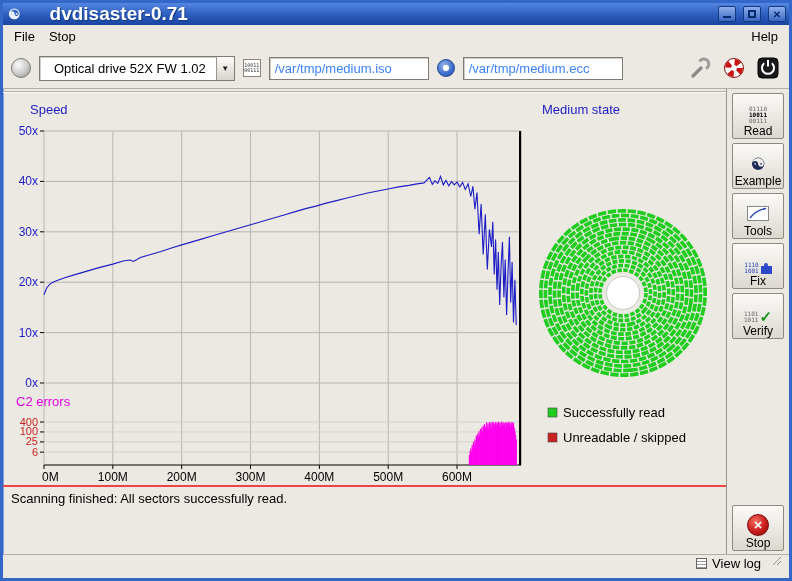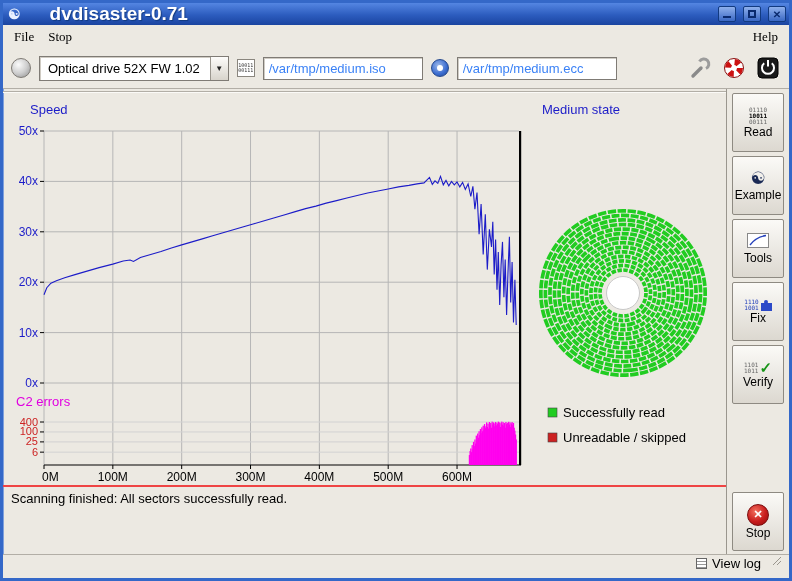--- a/index.html
+++ b/index.html
@@ -19,30 +19,30 @@
     color:#fff;font-weight:bold;padding:0 3px;}
   .app-icon{font-size:14px;line-height:14px;color:#eaf1ff;margin-left:2px;}
   .title-text{flex:1;font-size:19px;text-shadow:1px 1px 1px #123a80;margin-left:24px;}
   .wbtn{width:18px;height:16px;margin-left:2px;border:1px solid #123a80;border-radius:2px;
     background:linear-gradient(180deg,#8fb0ec,#3a68c4);display:flex;align-items:center;justify-content:center;
     color:#0a2a6e;font-size:10px;font-weight:bold;cursor:default;}
   .g-min{display:block;width:8px;height:7px;border-bottom:2px solid #0a2a6e;}
   .g-max{display:block;width:8px;height:8px;border:2px solid #0a2a6e;}
   
   .menubar{height:23px;flex:0 0 23px;display:flex;align-items:center;padding:0 4px;background:#ece9e2;}
-  .menu-item{padding:2px 7px;font-family:Liberation Serif, serif;}
+  .menu-item{padding:2px 7px;}
   .flexspacer{flex:1;}
   
   .toolbar{height:41px;flex:0 0 41px;display:flex;align-items:center;gap:8px;padding:0 8px;
     border-bottom:1px solid #b2aea6;background:#ece9e2;}
   .drive-led{width:20px;height:20px;border-radius:50%;border:1px solid #7e7a74;
     background:radial-gradient(circle at 36% 32%, #fbfbfb, #cfcfcf 50%, #8e8e8e 100%);}
   .combo{display:flex;align-items:stretch;height:25px;border:1px solid #7f7b75;background:#fff;
     box-shadow:inset 1px 1px 0 #d0ccc4;}
-  .combo-text{display:flex;align-items:center;padding:0 10px 0 8px;white-space:nowrap;}
+  .combo-text{display:flex;align-items:center;padding:0 10px 0 8px;white-space:nowrap;margin-left:6px;}
   .combo-arrow{width:18px;display:flex;align-items:center;justify-content:center;font-size:8px;color:#222;
     background:linear-gradient(180deg,#fdfcfa,#d8d4cc);border-left:1px solid #9a968e;}
   .mini-icon{width:18px;height:18px;border:1px solid #8a867e;background:#fff;display:flex;flex-direction:column;
     align-items:center;justify-content:center;overflow:hidden;}
   .mini-icon i{font:5px/5px "DejaVu Sans Mono",monospace;font-style:normal;color:#333;letter-spacing:0;}
   .cd-icon{width:18px;height:18px;border-radius:50%;
     background:radial-gradient(circle at 40% 35%, #9db8e8, #3a6cd0 60%, #24488e);
     position:relative;border:1px solid #24488e;}
   .cd-icon::after{content:"";position:absolute;left:5px;top:5px;width:6px;height:6px;border-radius:50%;background:#fff;}
   .entry{height:23px;width:160px;border:1px solid #7f7b75;background:#fff;padding:0 5px;
@@ -53,21 +53,21 @@
   .main{flex:1;display:flex;flex-direction:column;border-right:1px solid #9a968e;min-width:0;}
   .statusblock{padding:5px 8px 3px;line-height:16px;}
   .status-italic{font-style:italic;}
   .hsep{height:0;border-top:1px solid #b2aea6;border-bottom:1px solid #fbfaf7;margin:2px 0 0;}
   .charts{flex:0 0 392px;margin-left:1px;}
   svg text{font-family:"Liberation Sans",sans-serif;}
   .bottomstatus{flex:1;border-top:2px solid #ef4444;padding:4px 8px;line-height:15px;}
   
   .sidebar{width:62px;flex:0 0 62px;display:flex;flex-direction:column;align-items:center;
     padding:4px 0 3px;gap:4px;background:#ece9e2;}
-  .sbtn{width:52px;height:59px;display:flex;flex-direction:column;align-items:center;justify-content:center;
+  .sbtn{width:52px;height:46px;display:flex;flex-direction:column;align-items:center;justify-content:flex-end;
     background:linear-gradient(180deg,#fbfaf7,#dcd8d0);border:1px solid #8e8a82;border-radius:2px;cursor:default;}
   .sbl{font-size:12px;line-height:13px;margin-top:1px;}
   .bin i{display:block;font:6px/6px "DejaVu Sans Mono",monospace;font-style:normal;color:#666;text-align:center;}
   .bin i.b{color:#000;font-weight:bold;}
   .yy{font-size:17px;line-height:18px;color:#1a2a55;}
   .fixic{display:flex;align-items:flex-start;gap:2px;}
   .fb i{display:block;font:6px/6px "DejaVu Sans Mono",monospace;font-style:normal;color:#2440bb;}
   .puz{width:11px;height:8px;background:#2c49c8;position:relative;margin-top:4px;}
   .puz::before{content:"";position:absolute;top:-3px;left:3px;width:4px;height:4px;border-radius:50%;background:#2c49c8;}
   .verik{display:flex;align-items:center;gap:1px;}

